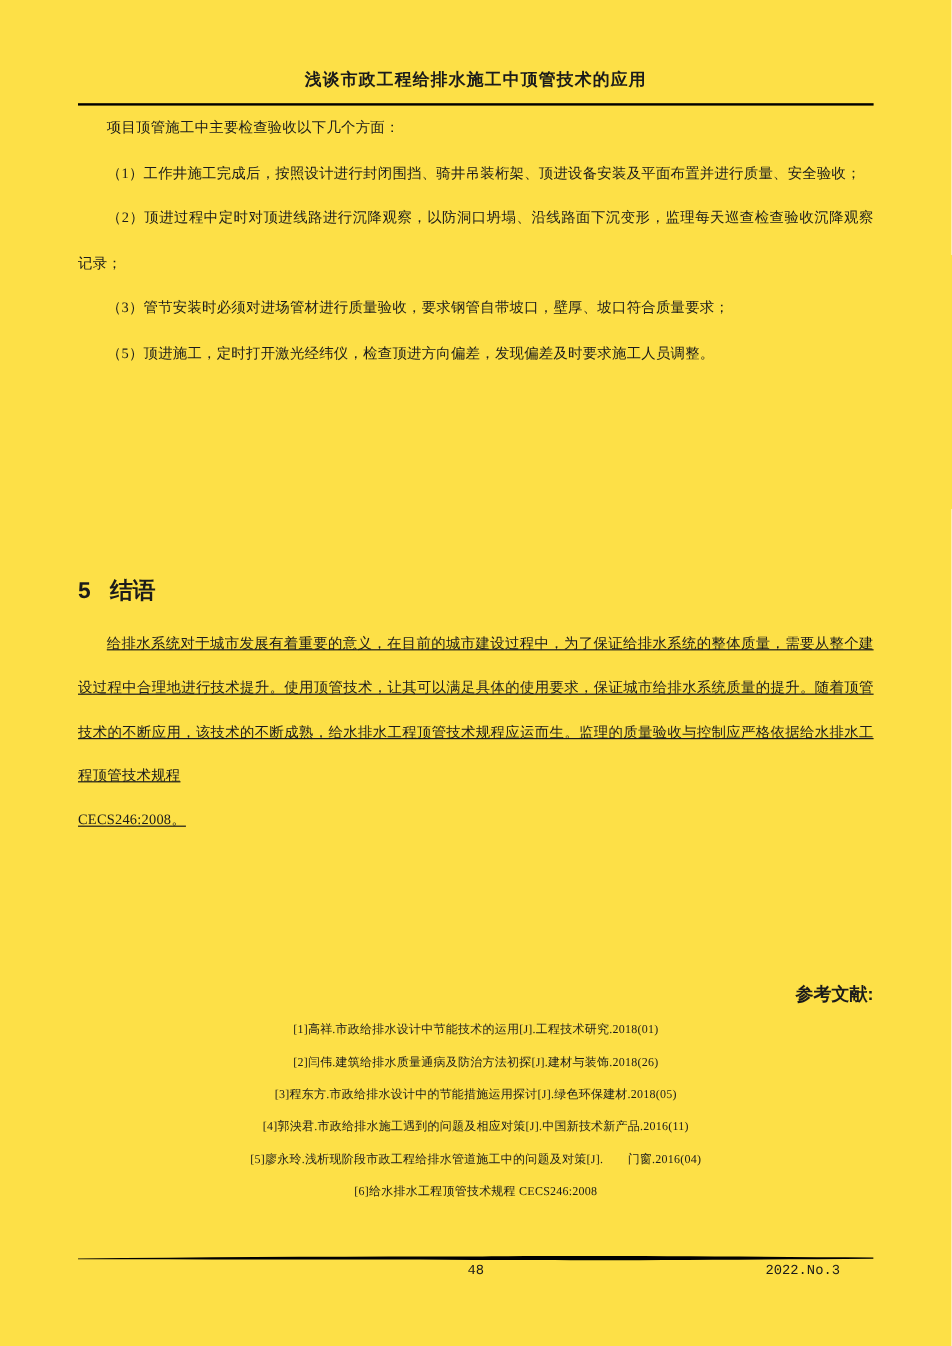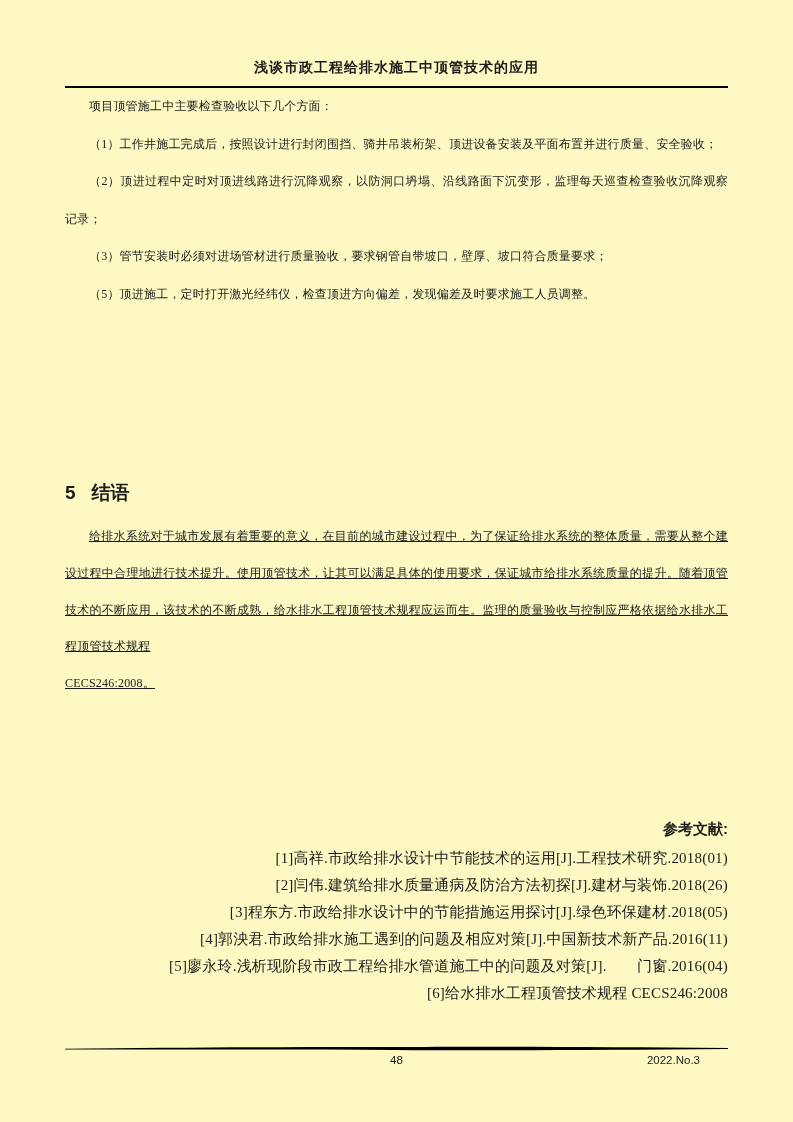--- a/index.html
+++ b/index.html
@@ -4,21 +4,21 @@
 <style>
   html, body {
     margin: 0;
     padding: 0;
     background: #ffffff;
   }
   .page {
     position: relative;
     width: 793px;
     height: 1122px;
-    background: #fef9c3;
+    background: #fde047;
     overflow: hidden;
     color: #1b1b1b;
     font-family: "Liberation Serif", "DejaVu Serif", serif;
   }
 
   
   .running-header {
     position: absolute;
     left: 65px;
     top: 58px;
@@ -84,38 +84,38 @@
   .ref-heading {
     font-family: "Liberation Sans", "DejaVu Sans", sans-serif;
     font-weight: bold;
     font-size: 15px;
     line-height: 22px;
     margin: 0 0 5px 0;
     text-align: right;
   }
   .ref-item {
     margin: 0;
-    font-size: 15px;
+    font-size: 10px;
     line-height: 27px;
-    text-align: right;
+    text-align: center;
     letter-spacing: 0.2px;
   }
 
   
   .footer {
     position: absolute;
     left: 65px;
     top: 1046px;
     width: 663px;
   }
   .footer-rule { display: block; }
   .footer-row {
     position: relative;
     height: 18px;
-    font-family: Liberation Sans, sans-serif;
+    font-family: Liberation Mono, monospace;
     font-size: 11.5px;
     line-height: 16px;
   }
   .page-number {
     position: absolute;
     left: 0; right: 0;
     text-align: center;
   }
   .issue-number {
     position: absolute;

